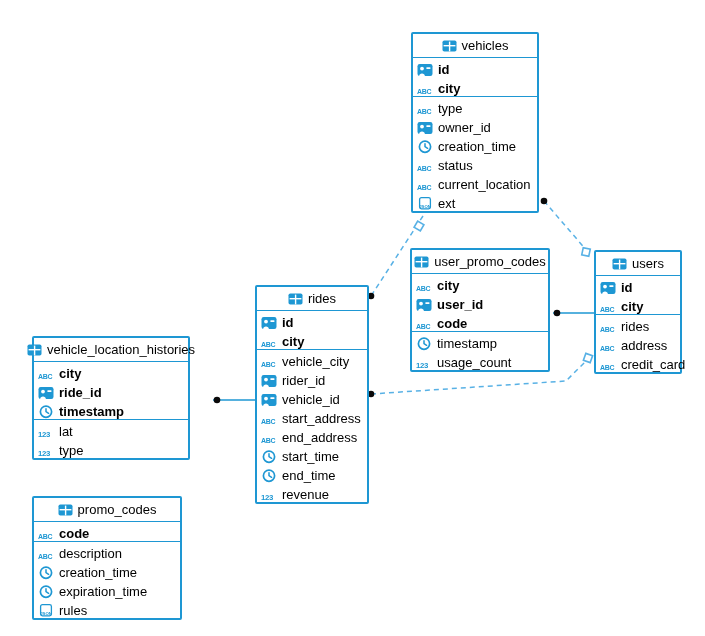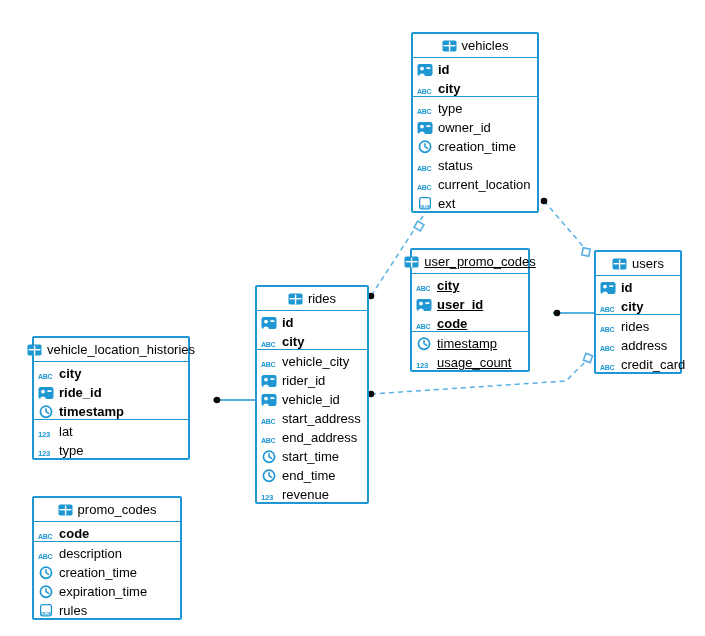--- a/index.html
+++ b/index.html
@@ -120,21 +120,21 @@
             <span class="cicon">
               <svg width="16" height="15" viewBox="0 0 16 15">
                 <rect x="2.6" y="1.6" width="10.8" height="11.2" rx="1.8" fill="none" stroke="#1e97d3" stroke-width="1.3"></rect>
                 <text x="8" y="11.6" text-anchor="middle" font-size="4.3" font-weight="bold" fill="#1e97d3" font-family="Liberation Sans, sans-serif">JSON</text>
               </svg>
             </span>
             <span class="clabel">ext</span>
           </div>
         </div>
       </div>
-      <div class="tbl" style="left: 410px; top: 248px; width: 120px; text-decoration: underline;">
+      <div class="tbl" style="left: 410px; top: 248px; width: 140px;">
         <div class="tbl-header">
           <span class="hicon">
             <svg width="15" height="14" viewBox="0 0 15 14">
               <rect x="0.5" y="1.5" width="14" height="11" rx="1.8" fill="#1e97d3"></rect>
               <rect x="1.6" y="6" width="11.8" height="1.4" fill="#fff"></rect>
               <rect x="6.9" y="2.6" width="1.4" height="9.8" fill="#fff"></rect>
             </svg>
           </span>
           <span class="tbl-name">user_promo_codes</span>
         </div>

